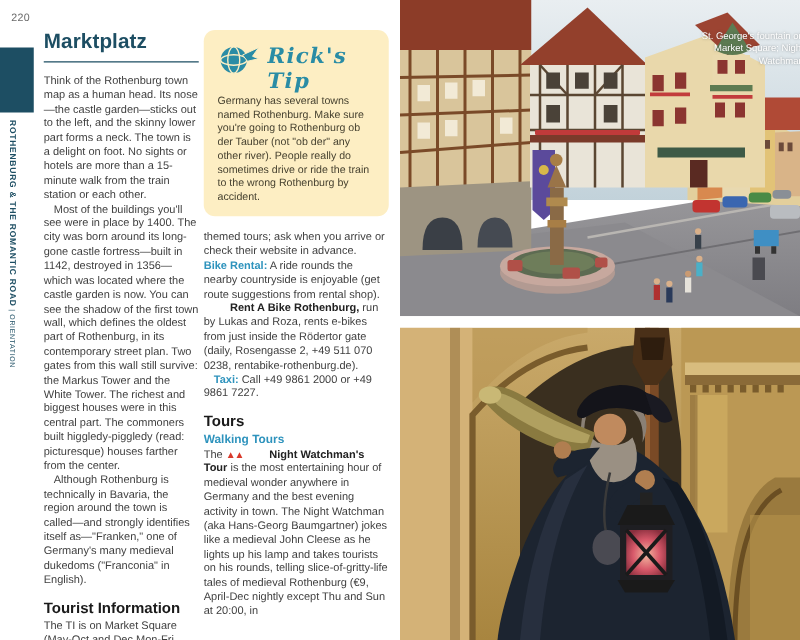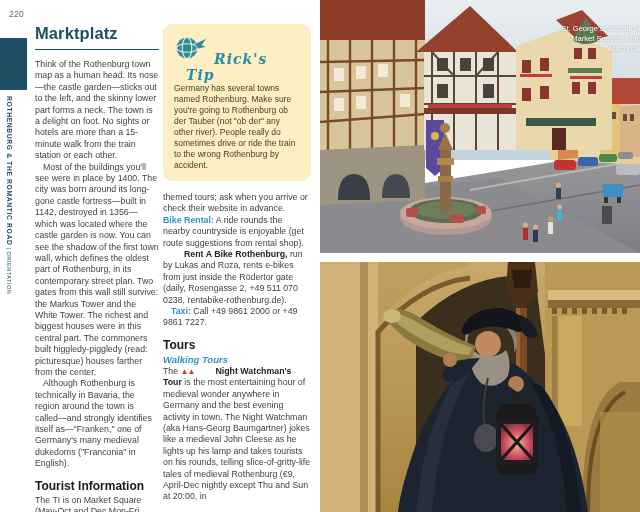--- a/index.html
+++ b/index.html
@@ -15,28 +15,28 @@
 
   .col-left { position:absolute; left:35px; top:24px; width:124px; }
   .col-mid  { position:absolute; left:163px; top:24px; width:148px; }
 
   h1.orient { font-size:16.5px; font-weight:bold; color:#1d4e63; letter-spacing:.1px; }
   .rule { width:100%; height:0; border-bottom:1.6px solid #1d4e63; margin:6px 0 9px 0; }
 
   p.body { font-size:8.8px; line-height:11.4px; color:#3f3f3f; text-align:left; }
   p.body.ind { text-indent:8px; }
   h2.sect { font-size:12px; font-weight:bold; color:#1a1a1a; margin:9px 0 2px 0; }
-  h3.sub  { font-size:9.5px; font-weight:bold; color:#2e93bd; margin:2px 0 1px 0;font-style:italic; }
+  h3.sub  { font-size:9.5px; font-weight:bold; color:#2e93bd; margin:2px 0 1px 0; }
   .blue-label { color:#2e93bd; font-weight:bold; }
   .bold { font-weight:bold; color:#222;padding-left:21px; }
   .rating { color:#d93a2b; font-size:8px; letter-spacing:-1px; }
 
   .tipbox { background:#fdeec3; border-radius:9px; padding:9px 11px 10px 11px; margin-bottom:11px; }
   .tipicon { float:left; width:34px; height:26px; margin:1px 6px 2px 0; }
-  .tiptitle { display:block; font-family:"DejaVu Serif", serif; font-style:italic; font-weight:bold; font-size:14px; color:#2a8ca5; padding-top:2px; padding-left:12px; letter-spacing:1px;margin-top:16px; }
+  .tiptitle { display:block; font-family:"DejaVu Serif", serif; font-style:italic; font-weight:bold; font-size:17px; color:#2a8ca5; padding-top:2px; padding-left:12px; letter-spacing:1px; }
   .tiptext { font-size:8.5px; line-height:11px; color:#474230; }
 
   .photos { position:absolute; left:320px; top:0; width:320px; height:512px;text-align:right; }
   .photo-top { position:absolute; left:0; top:0; width:320px; height:253px; overflow:hidden; }
   .photo-bottom { position:absolute; left:0; top:262px; width:320px; height:250px; overflow:hidden; }
   .caption { position:absolute; left:217px; top:24px; width:106px; font-size:7.6px; line-height:10.2px; color:#ffffff; text-shadow:0 0 2px rgba(60,60,60,.55); }
 </style>
 </head>
 <body>
 

